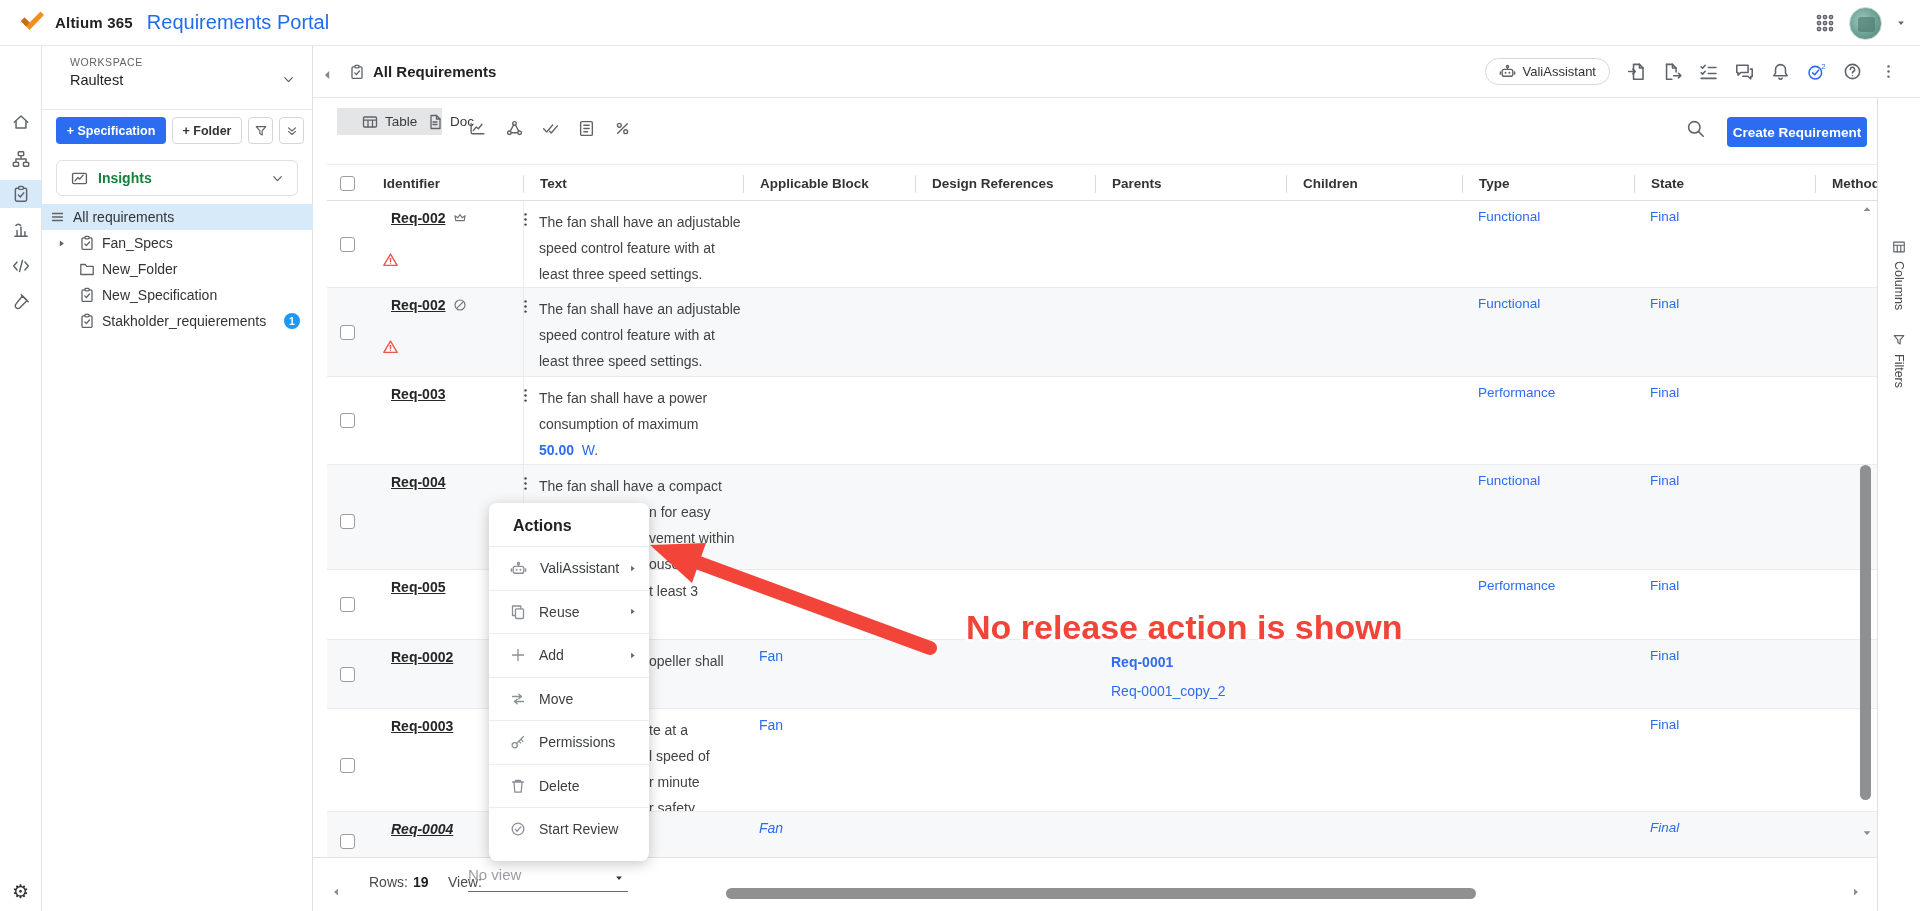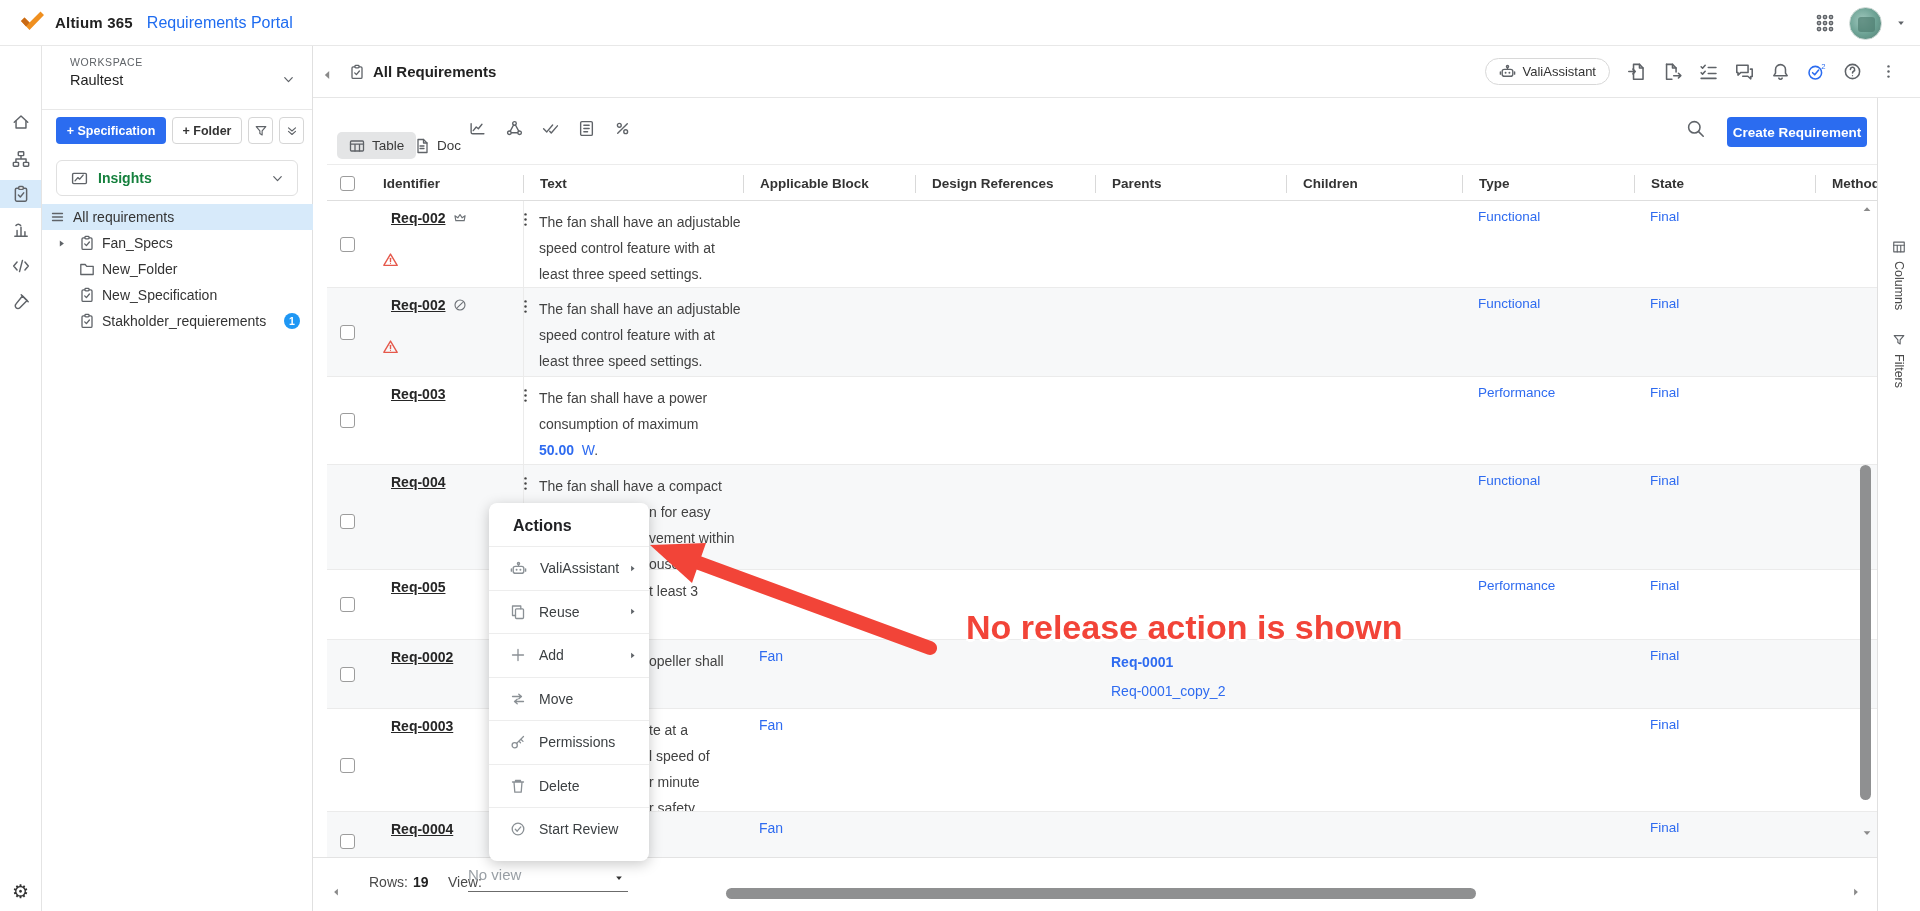--- a/index.html
+++ b/index.html
@@ -6,21 +6,21 @@
   *{box-sizing:border-box;}
   #app{position:relative;width:1920px;height:911px;background:#fff;overflow:hidden;
        font-family:"Liberation Sans",sans-serif;color:#333;}
   .ic{display:inline-flex;align-items:center;justify-content:center;color:#5f6368;}
   .ic svg{display:block;}
   
   #topbar{position:absolute;left:0;top:0;width:1920px;height:46px;background:#fff;
           border-bottom:1px solid #e8e8e8;display:flex;align-items:center;}
   #logo{margin-left:18px;}
   .brand{font-size:15px;font-weight:700;color:#222;margin-left:10px;letter-spacing:.2px;}
-  .product{font-size:16px;color:#1f6cf0;margin-left:14px;}
+  .product{font-size:20px;color:#1f6cf0;margin-left:14px;}
   #topbar-right{position:absolute;right:14px;top:0;height:46px;display:flex;align-items:center;gap:14px;}
   #avatar{width:33px;height:33px;border-radius:50%;border:1px solid #c9d6d2;
           background:radial-gradient(circle at 40% 40%, #9fc7bd 0%, #6ba193 55%, #567e74 100%);position:relative;overflow:hidden;}
   #avatar:after{content:"";position:absolute;left:8px;top:9px;width:17px;height:15px;background:#4e7d71;border-radius:3px;opacity:.7;}
   
   #rail{position:absolute;left:0;top:46px;width:42px;bottom:0;background:#fff;border-right:1px solid #e4e4e4;}
   .rail-item{position:absolute;left:0;width:41px;height:28px;display:flex;align-items:center;justify-content:center;}
   .rail-item.sel{background:#d7eafa;}
   
   #sidebar{position:absolute;left:42px;top:46px;width:271px;bottom:0;background:#fff;border-right:1px solid #e0e0e0;}
@@ -51,22 +51,22 @@
   #phead{position:absolute;left:0;top:0;right:0;height:52px;border-bottom:1px solid #e6e6e6;}
   #collapse{position:absolute;left:7px;top:22px;}
   #ptitle{position:absolute;left:36px;top:17px;display:flex;align-items:center;gap:8px;}
   #ptitle .t{font-size:15px;font-weight:700;color:#222;}
   #phead-right{position:absolute;right:22px;top:12px;display:flex;align-items:center;gap:16px;}
   #vali-btn{height:27px;border:1px solid #d8d8d8;border-radius:14px;display:flex;align-items:center;
             gap:7px;padding:0 13px;font-size:13px;color:#333;background:#fff;}
   .hicon{width:20px;display:flex;justify-content:center;}
   .blueic{color:#2b6cf0;}
   #toolbar{position:absolute;left:0;top:52px;right:43px;height:65px;background:#fff;}
-  .vtab-btn{position:absolute;top:34px;height:27px;display:flex;align-items:center;gap:7px;border-radius:5px;
-            font-size:13.5px;color:#3a3a3a;padding:0 12px;}
+  .vtab-btn{position:absolute;top:10px;height:27px;display:flex;align-items:center;gap:7px;border-radius:0;
+            font-size:13.5px;color:#3a3a3a;padding:0 25px;}
   .vtab-btn.sel{background:#e4e5e6;}
   .tool-ic{position:absolute;top:22px;}
   #search-btn{position:absolute;right:172px;top:21px;}
   #create-btn{position:absolute;right:10px;top:19px;width:140px;height:30px;background:#2b6cf0;border-radius:4px;
               color:#fff;font-size:13.5px;font-weight:700;display:flex;align-items:center;justify-content:center;}
   
   #tablezone{position:absolute;left:14px;top:118px;width:1550px;height:694px;overflow:hidden;}
   .tgrid{display:grid;grid-template-columns:40px 156px 220px 172px 180px 191px 176px 172px 181px 1fr;}
   #thead{height:37px;border-top:1px solid #ececec;border-bottom:1px solid #dedede;align-items:center;}
   .hcell{font-size:13.5px;font-weight:700;color:#333;padding-left:16px;height:18px;line-height:18px;
@@ -665,21 +665,21 @@
               <div class="tline" style="padding-left: 110px;"><span class="">r safety.</span></div>
             </div>
             <div class="cell"><span class="lnk">Fan</span></div>
             <div class="cell"></div>
             <div class="cell"></div>
             <div class="cell"></div>
             <div class="cell typecell"></div>
             <div class="cell statecell"><span class="lnk">Final</span></div>
             <div class="cell"></div>
           </div>
-          <div class="trow tgrid zebra" style="height: 60px;">
+          <div class="trow tgrid zebra" style="height: 60px; font-style: italic;">
             <div class="cbcell">
               <span class="cb"></span>
             </div>
             <div class="idcell"><span class="rid">Req-0004</span><span class="kebab ic">
                 <svg viewBox="0 0 16 16" width="17" height="17" fill="none" stroke="currentColor" stroke-width="1.3" stroke-linecap="round" stroke-linejoin="round">
                   <circle cx="8" cy="3.2" r="1.15" fill="currentColor" stroke="none"></circle>
                   <circle cx="8" cy="8" r="1.15" fill="currentColor" stroke="none"></circle>
                   <circle cx="8" cy="12.8" r="1.15" fill="currentColor" stroke="none"></circle>
                 </svg>
               </span></div>

